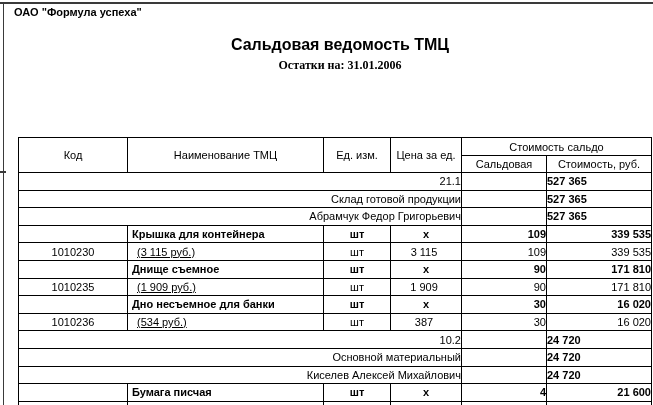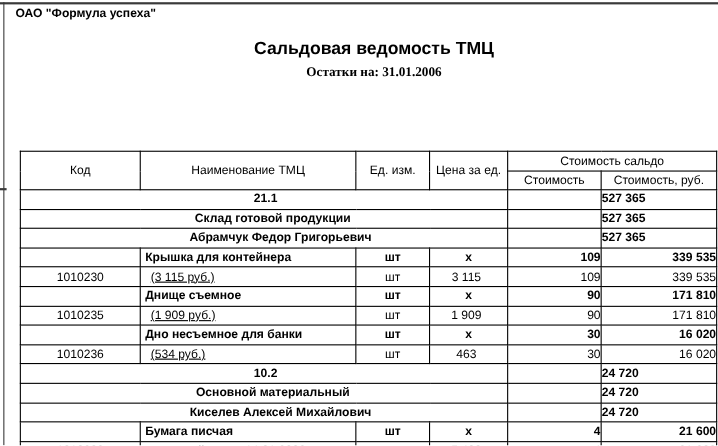--- a/index.html
+++ b/index.html
@@ -17,21 +17,21 @@
   table.report{
     position:absolute;left:18px;top:137px;width:633px;
     border-collapse:collapse;table-layout:fixed;font-size:11px;
   }
   table.report th,table.report td{
     border:1px solid #000;padding:0;vertical-align:middle;overflow:hidden;white-space:nowrap;
   }
   table.report thead th{font-weight:normal;text-align:center;height:16px;}
   table.report thead tr:first-child th{height:17px;}
   table.report tbody td{height:16.6px;}
-  .cell-group{white-space:pre;font-weight:bold;text-align:center;margin-left:44px;}
+  .cell-group{white-space:pre;font-weight:normal;text-align:right;margin-left:44px;}
   .row-group1 .cell-group{padding-left:3px;}
   .row-group2 .cell-group{padding-left:16px;}
   .row-group3 .cell-group{padding-left:30px;}
   .c-code{text-align:center;}
   .c-name{text-align:left;}
   .row-item .c-name{font-weight:bold;padding-left:4px;}
   .row-detail .c-name{padding-left:9px;text-decoration:underline;}
   .c-unit{text-align:center;}
   .row-item .c-unit,.row-item .c-price,.row-item .c-qty,.row-item .c-cost{font-weight:bold;}
   .row-item .c-price{text-align:center;}
@@ -63,21 +63,21 @@
     </colgroup>
     <thead>
       <tr>
         <th rowspan="2">Код</th>
         <th rowspan="2">Наименование ТМЦ</th>
         <th rowspan="2">Ед. изм.</th>
         <th rowspan="2">Цена за ед.</th>
         <th colspan="2">Стоимость сальдо</th>
       </tr>
       <tr>
-        <th>Стоимость</th>
+        <th>Сальдовая</th>
         <th>Стоимость, руб.</th>
       </tr>
     </thead>
     <tbody id="report-body">
         <tr class="row-group1">
           <td class="cell-group" colspan="4">21.1</td>
           <td class="cell-qty"></td>
           <td class="cell-cost">527 365</td>
         </tr>
         <tr class="row-group2">
@@ -127,21 +127,21 @@
           <td class="c-name">Дно несъемное для банки</td>
           <td class="c-unit">шт</td>
           <td class="c-price">х</td>
           <td class="c-qty">30</td>
           <td class="c-cost">16 020</td>
         </tr>
         <tr class="row-detail">
           <td class="c-code">1010236</td>
           <td class="c-name">(534 руб.)</td>
           <td class="c-unit">шт</td>
-          <td class="c-price">463</td>
+          <td class="c-price">387</td>
           <td class="c-qty">30</td>
           <td class="c-cost">16 020</td>
         </tr>
         <tr class="row-group1">
           <td class="cell-group" colspan="4">10.2</td>
           <td class="cell-qty"></td>
           <td class="cell-cost">24 720</td>
         </tr>
         <tr class="row-group2">
           <td class="cell-group" colspan="4">Основной материальный</td>

